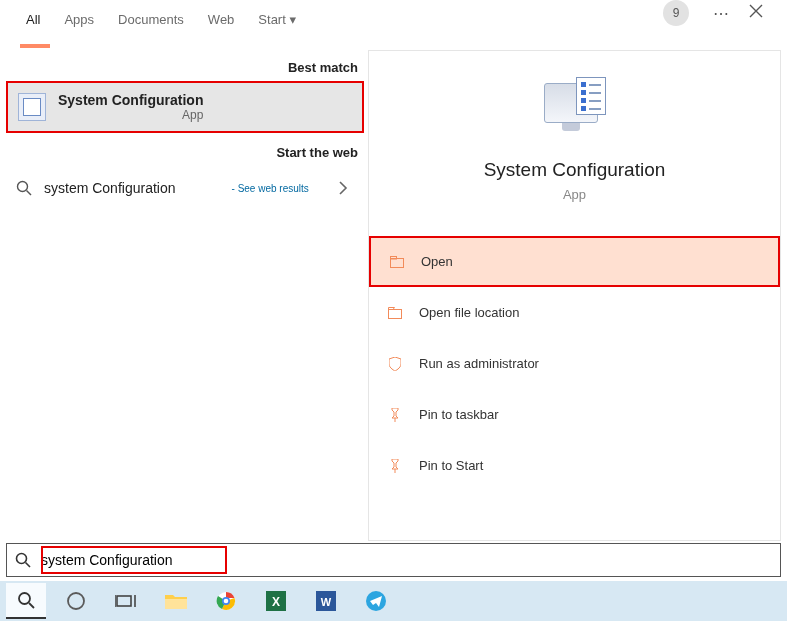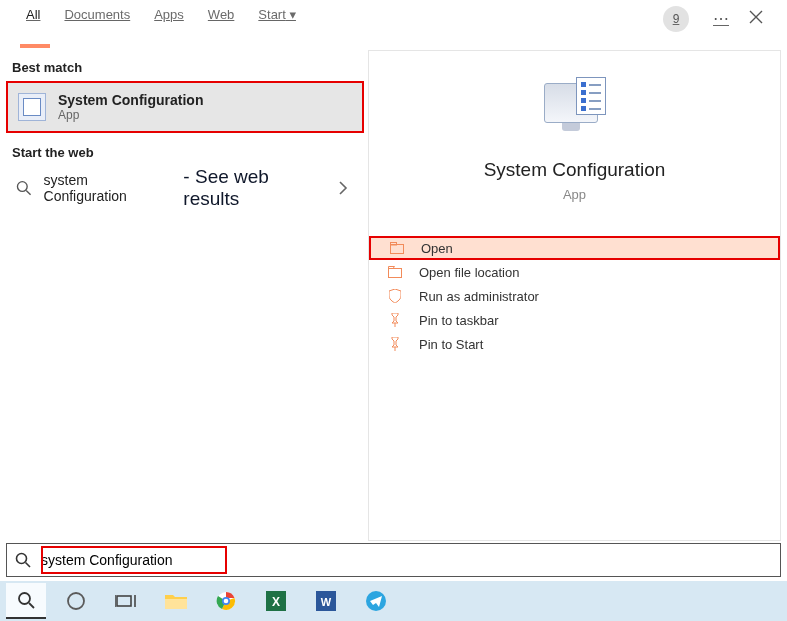--- a/index.html
+++ b/index.html
@@ -1,80 +1,80 @@
 <!DOCTYPE html>
 <html><head>
 <meta charset="utf-8">
 <style>
   * { box-sizing: border-box; margin: 0; padding: 0; font-family: "Segoe UI", sans-serif; }
   body { width: 787px; height: 621px; background: #fff; position: relative; overflow: hidden; }
 
   
-  .tabs { display: flex; align-items: flex-end; height: 44px; padding: 12px 14px; font-size: 13px; color: #666; text-decoration: underline; }
+  .tabs { display: flex; align-items: flex-start; height: 44px; padding: 0 14px; font-size: 13px; color: #666; }
   .tab { padding: 12px 12px 10px; cursor: pointer; color: #6b6b6b; }
   .tab.active { color: #202020; position: relative; }
   .indicator { position: absolute; left: 20px; top: 44px; width: 30px; height: 4px; background: #ff8a65; }
   .tabs-spacer { flex: 1; }
   .circle-badge { width: 26px; height: 26px; border-radius: 50%; background: #e2e2e2; color: #555; font-size: 12px; display: flex; align-items: center; justify-content: center; margin-right: 14px; }
   .dots, .close-x { color: #555; font-size: 16px; padding: 4px 10px; cursor: pointer; }
   .close-x svg { stroke: #555; }
 
   
   .content { position: absolute; left: 6px; right: 6px; top: 50px; bottom: 80px; display: flex; }
-  .left { width: 358px; }
+  .left { width: 358px; text-align: right; }
   .right { flex: 1; border: 1px solid #e5e5e5; margin-left: 4px; background: #fff; padding-top: 14px; display: flex; flex-direction: column; align-items: center; }
 
   .section-title { font-size: 13px; font-weight: 600; color: #222; padding: 10px 6px 6px; }
 
   .result-row { display: flex; align-items: center; height: 52px; background: #e6e6e6; padding-left: 10px; gap: 12px; border: 2px solid #e60000; margin: 0 0 2px 0; cursor: pointer; }
   .result-row .app-icon { width: 28px; height: 28px; background: #e9eef8; border: 1px solid #9fb4d8; position: relative; }
   .result-row .app-icon::after { content: ""; position: absolute; inset: 4px; background: #fff; border: 1px solid #6a8bc4; }
   .result-title { font-size: 14px; font-weight: 600; color: #222; }
   .result-sub   { font-size: 12px; color: #666; }
 
   .web-row { display: flex; align-items: center; height: 44px; padding-left: 10px; gap: 12px; cursor: pointer; }
   .web-row .q { font-size: 14px; color: #222; }
-  .web-row .hint { font-size: 19px; color: #0f172a; }
+  .web-row .hint { font-size: 10px; color: #0369a1; margin-left: 44px; }
   .web-row .chev { margin-left: auto; margin-right: 16px; color: #666; }
 
   
   .preview-icon { width: 70px; height: 64px; margin-top: 12px; position: relative; }
   .preview-icon .monitor { position: absolute; left: 4px; top: 6px; width: 54px; height: 40px; background: linear-gradient(#d7dde7,#f4f6fa); border: 1px solid #9aacc7; border-radius: 3px; }
   .preview-icon .stand { position: absolute; left: 22px; top: 46px; width: 18px; height: 8px; background: #c4cbda; border-radius: 0 0 3px 3px; }
   .preview-icon .sheet { position: absolute; right: 4px; top: 0; width: 30px; height: 38px; background: #fff; border: 1px solid #7d95bd; }
   .preview-icon .sheet::before { content: ""; position: absolute; left: 4px; top: 4px; width: 5px; height: 5px; background: #3b6fcf; box-shadow: 0 8px 0 #3b6fcf, 0 16px 0 #3b6fcf, 0 24px 0 #3b6fcf; }
   .preview-icon .sheet::after  { content: ""; position: absolute; left: 12px; top: 6px; width: 12px; height: 2px; background: #879ec2; box-shadow: 0 8px 0 #879ec2, 0 16px 0 #879ec2, 0 24px 0 #879ec2; }
 
   .preview-title { font-size: 19px; color: #222; margin-top: 18px; }
   .preview-sub   { font-size: 13px; color: #888; margin-top: 6px; }
 
   .actions { width: 100%; margin-top: 34px; }
-  .action { display: flex; align-items: center; height: 24px; padding-left: 18px; gap: 16px; font-size: 13px; color: #333; cursor: pointer; }
+  .action { display: flex; align-items: center; height: 51px; padding-left: 18px; gap: 16px; font-size: 13px; color: #333; cursor: pointer; }
   .action.highlight { background: #ffe0d1; border: 2px solid #e60000; }
   .action .ic { width: 16px; height: 16px; display: flex; align-items: center; justify-content: center; color: #f28b5a; }
 
   
   .searchbar { position: absolute; left: 6px; right: 6px; bottom: 44px; height: 34px; border: 1px solid #555; display: flex; align-items: center; padding-left: 8px; gap: 8px; background: #fff; }
   .searchbar .sbox { position: absolute; left: 34px; top: 2px; width: 186px; height: 28px; border: 2px solid #e60000; pointer-events: none; }
   .searchbar input { border: none; outline: none; font-size: 14px; flex: 1; padding-left: 2px; }
 
   
   .taskbar { position: absolute; left: 0; right: 0; bottom: 0; height: 40px; background: #d7e8f3; display: flex; align-items: center; padding-left: 6px; gap: 10px; }
   .tb-btn { width: 40px; height: 36px; display: flex; align-items: center; justify-content: center; cursor: pointer; }
   .tb-btn.active { background: #f7fbfe; border-bottom: 2px solid #333; }
 
   .mag svg, .searchbar svg, .web-row svg { display:block; }
 </style>
 </head>
 <body>
 
 <div class="tabs">
   <div class="tab active">All</div>
+  <div class="tab">Apps</div>
   <div class="tab">Documents</div>
-  <div class="tab">Apps</div>
   <div class="tab">Web</div>
   <div class="tab"><span>Start</span> ▾</div>
   <div class="tabs-spacer"></div>
   <div class="circle-badge">9</div>
   <div class="dots">⋯</div>
   <div class="close-x">
     <svg width="14" height="14" viewBox="0 0 14 14">
         <path d="M1 1 L13 13 M13 1 L1 13" stroke-width="1.4" fill="none"></path>
       </svg>
   </div>

